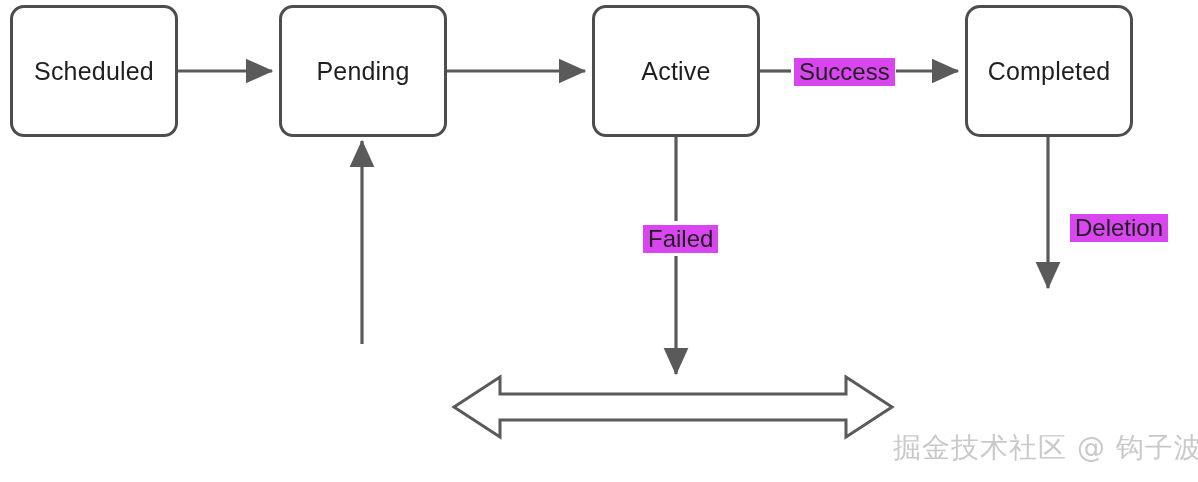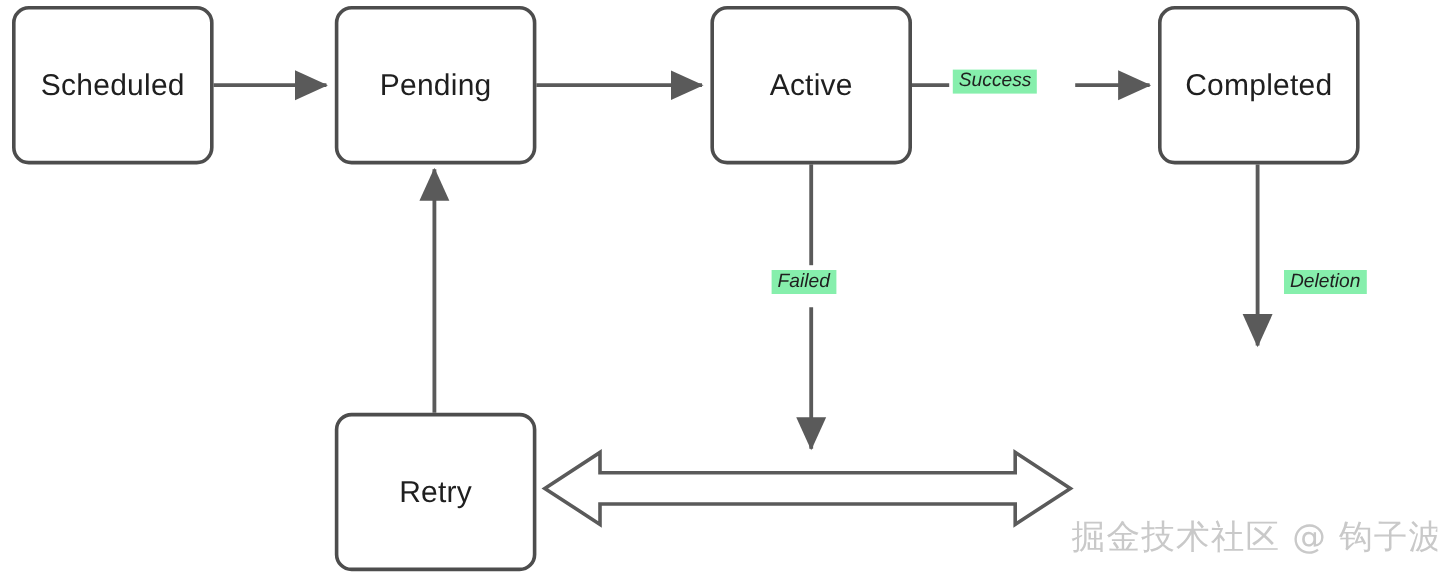--- a/index.html
+++ b/index.html
@@ -38,51 +38,50 @@
     font-family: "Liberation Sans", sans-serif;
     font-size: 25px;
     color: #1f1f1f;
     line-height: 1;
     letter-spacing: 0.2px;
     white-space: nowrap;
   }
   .edge-label {
     position: absolute;
     font-family: "Liberation Sans", sans-serif;
-    font-size: 16px;
+    font-size: 24px;
     color: #1f1f1f;
-    background: #86efac;
+    background: #d946ef;
     line-height: 1;
     white-space: nowrap;
     padding: 2px 5px;
-    font-style: italic;
   }
   .watermark {
     position: absolute;
     font-family: "DejaVu Sans", sans-serif;
     font-size: 28px;
     color: #c9c9c9;
     white-space: nowrap;
     line-height: 1;
     pointer-events: none;
     letter-spacing: 1px;
   }
 
   
   #node-scheduled { left: 10px;  top: 5px;   width: 168px; height: 132px; }
   #node-pending   { left: 279px; top: 5px;   width: 168px; height: 132px; }
   #node-active    { left: 592px; top: 5px;   width: 168px; height: 132px; }
-  #node-completed { left: 965px; top: 5px;   width: 168px; height: 132px; }
+  #node-completed { left: 965px; top: 5px;   width: 168px; height: 132px; border-radius: 15px; }
   #node-retry     { left: 279px; top: 344px; width: 168px; height: 132px; }
   #node-archived  { left: 893px; top: 341px; width: 164px; height: 135px; }
 
   
   #label-success  { left: 794px; top: 58px; }
   #label-failed   { left: 643px; top: 225px; }
-  #label-deletion { left: 1070px; top: 225px; }
+  #label-deletion { left: 1070px; top: 214px; }
   #watermark-text { left: 893px; top: 434px; }
 </style>
 </head>
 <body>
 
 <div id="diagram-canvas">
 
   <svg id="diagram-svg" viewBox="0 0 1198 482">
     <defs>
       <marker id="arrow-right" markerWidth="9" markerHeight="9" refX="8.2" refY="4.5" orient="auto" markerUnits="strokeWidth">
@@ -132,23 +131,20 @@
   </div>
 
   <div class="state-node" id="node-active">
     <span class="state-label">Active</span>
   </div>
 
   <div class="state-node" id="node-completed">
     <span class="state-label">Completed</span>
   </div>
 
-  <div class="state-node" id="node-retry">
-    <span class="state-label">Retry</span>
-  </div>
 
 
   <div class="edge-label" id="label-success">Success</div>
 
   <div class="edge-label" id="label-failed">Failed</div>
 
   <div class="edge-label" id="label-deletion">Deletion</div>
 
   <div class="watermark" id="watermark-text">掘金技术社区 @ 钩子波比</div>
 

